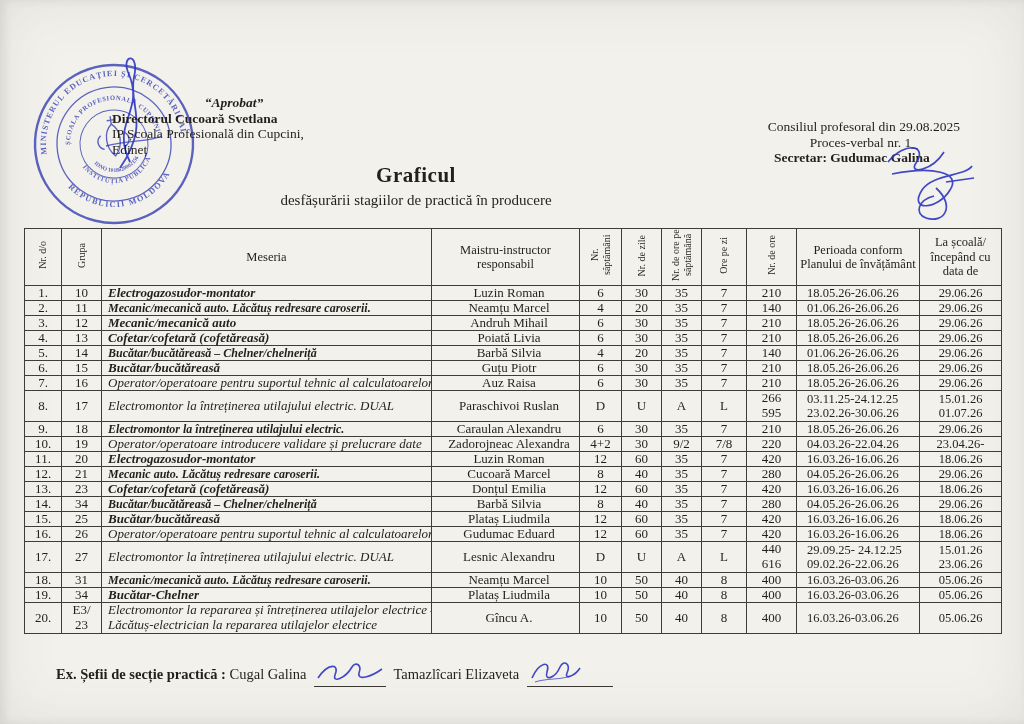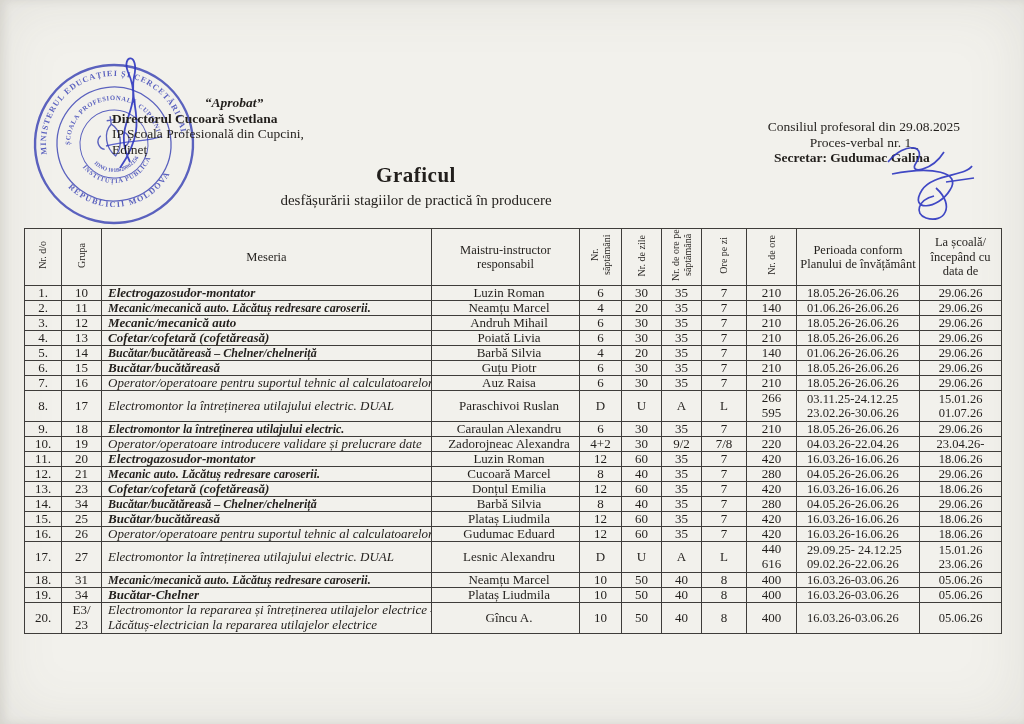--- a/index.html
+++ b/index.html
@@ -420,14 +420,26 @@
           <td class="col-zile">50</td>
           <td class="col-ore_sapt">40</td>
           <td class="col-ore_zi">8</td>
           <td class="col-ore">400</td>
           <td class="col-perioada">16.03.26-03.06.26</td>
           <td class="col-scoala">05.06.26</td>
         </tr>
       </tbody>
   </table>
 
+  <div class="footerline">
+    <span class="lbl">Ex. Șefii de secție practică :</span>
+    <span>Cugal Galina</span>
+    <span class="sigspan"><svg class="sig-svg" width="72" height="26" viewBox="0 0 72 26">
+      <path d="M4,18 C14,3 26,3 21,15 C18,23 31,19 38,7 C42,1 48,5 45,13 C43,21 57,17 68,9" stroke="#2d36c0" stroke-width="1.6" fill="none" opacity=".9"></path>
+    </svg></span>
+    <span>Tamazlîcari Elizaveta</span>
+    <span class="sigspan" style="width:86px"><svg class="sig-svg" width="56" height="28" viewBox="0 0 56 28">
+      <path d="M5,20 C12,4 24,2 20,14 C17,23 28,21 33,9 C37,1 44,6 40,15 C37,22 48,18 53,10" stroke="#2d36c0" stroke-width="1.6" fill="none" opacity=".9"></path>
+      <path d="M8,24 C20,20 34,22 44,18" stroke="#2d36c0" stroke-width="1.1" fill="none" opacity=".7"></path>
+    </svg></span>
+  </div>
 
 </div>
 
 </body></html>

